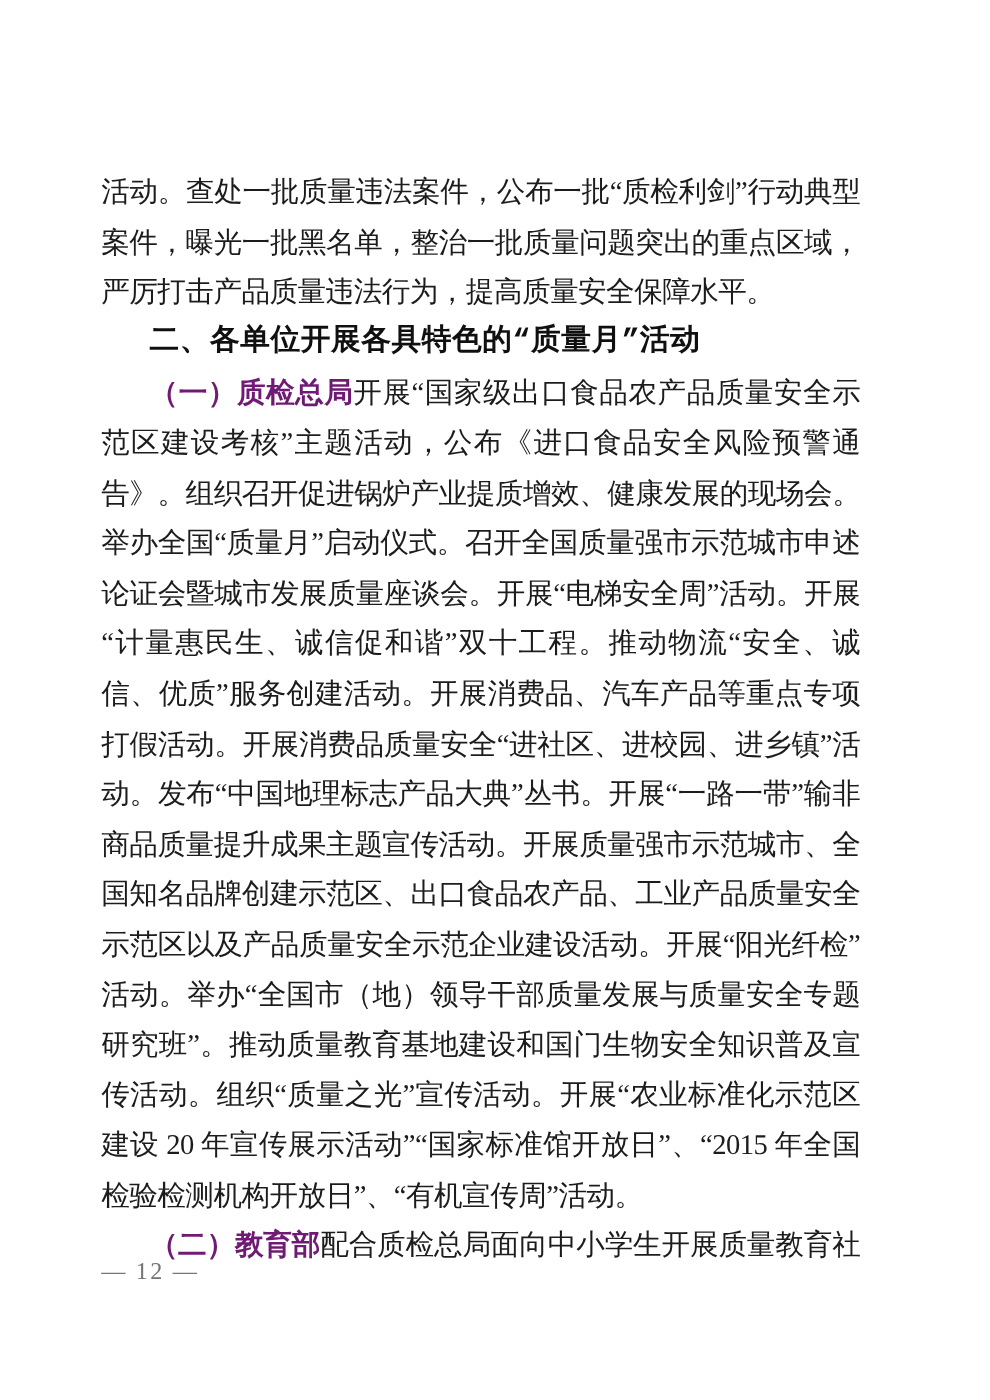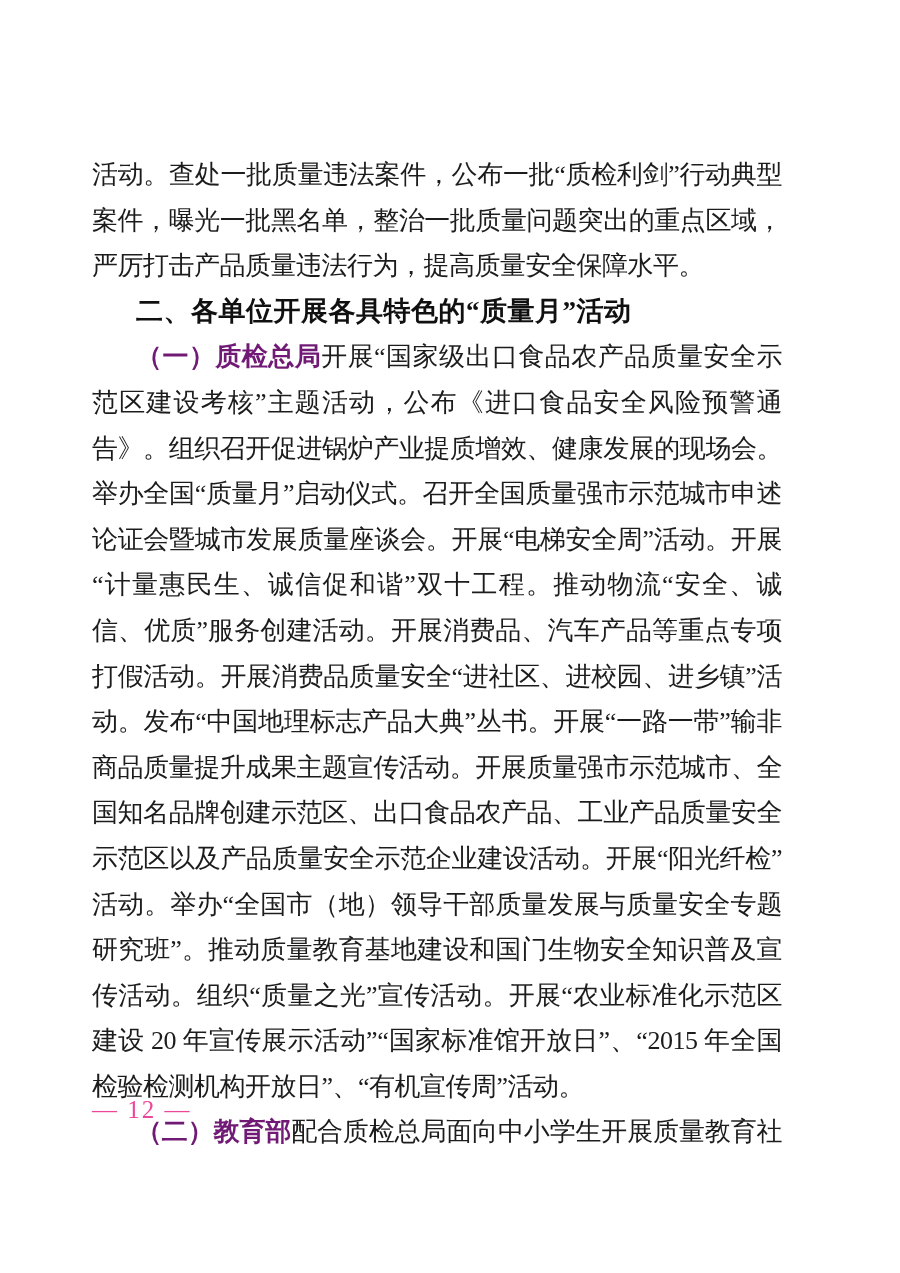--- a/index.html
+++ b/index.html
@@ -30,40 +30,40 @@
     font-size: 26px;
     line-height: 45.6px;
     color: #1c1c1c;
     letter-spacing: -0.5px;
   }
   .para-indent {
     text-indent: 44px;
   }
   .heading {
     margin: 0;
-    font-family: Liberation Serif, serif;
+    font-family: Liberation Mono, monospace;
     font-weight: 700;
     font-size: 27px;
     line-height: 45.6px;
     color: #101010;
     text-indent: 44px;
     letter-spacing: 0.5px;
     text-align: left;
   }
   .lead-bold {
     font-weight: 700;
     color: #701a75;
   }
   .page-footer {
     position: absolute;
     left: 92px;
-    top: 1096px;
+    top: 1143px;
     font-family: "Liberation Serif", "DejaVu Serif", serif;
-    font-size: 25px;
-    color: #ec4899;
+    font-size: 22px;
+    color: #737373;
     letter-spacing: 2px;
   }
 </style>
 </head>
 <body>
 
 <div class="page">
 
   <div class="doc-body">
 

